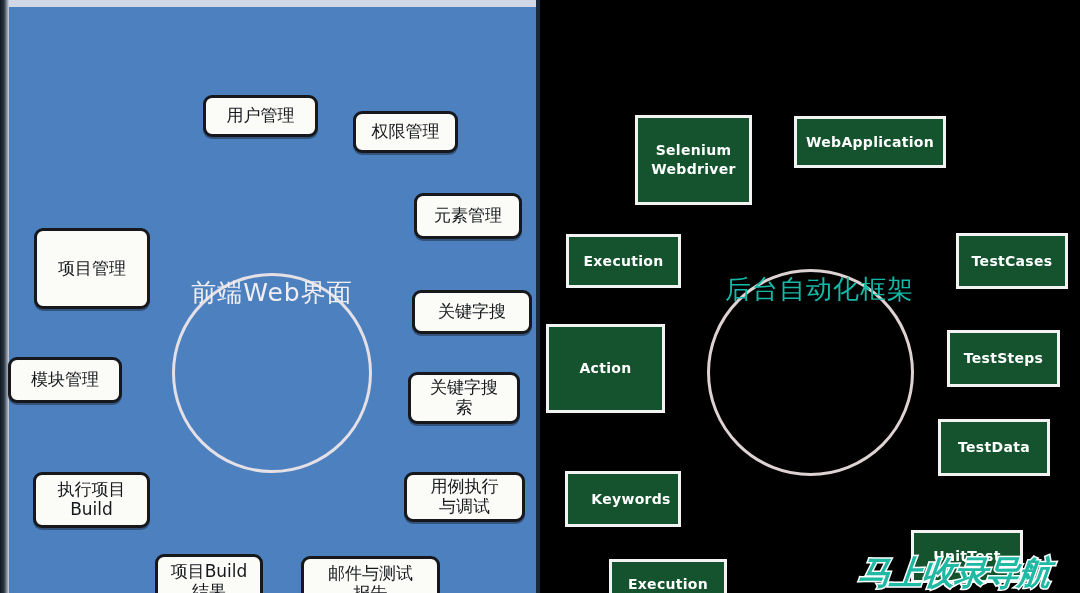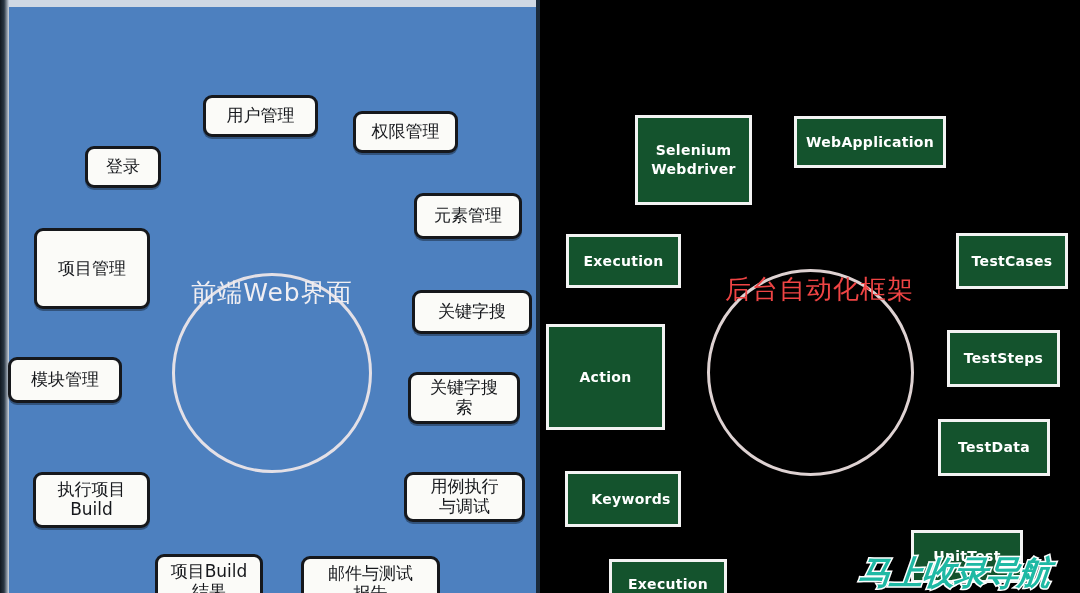--- a/index.html
+++ b/index.html
@@ -75,21 +75,21 @@
   #left-ring .ring-label {
     color: #f0eef2;
     font-size: 25px;
     font-family: "DejaVu Sans", sans-serif;
   }
   #right-ring {
     left: 707px; top: 269px; width: 207px; height: 207px;
     border: 3px solid #ded2d2;
   }
   #right-ring .ring-label {
-    color: #ef4444;
+    color: #14b8a6;
     font-size: 26px;
     font-family: "DejaVu Sans", sans-serif;
     margin-left: 18px;
   }
 
   
   .bnode {
     position: absolute;
     box-sizing: border-box;
     background: #fbfbf8;
@@ -160,21 +160,20 @@
     <div class="edge-right"></div>
 
     <div class="ring" id="left-ring">
       <span class="ring-label">前端Web界面</span>
     </div>
 
     <div class="bnode" style="left:203px;top:95px;width:115px;height:42px;">用户管理</div>
 
     <div class="bnode" style="left:353px;top:111px;width:105px;height:42px;">权限管理</div>
 
-    <div class="bnode" style="left:85px;top:146px;width:76px;height:42px;">登录</div>
 
     <div class="bnode" style="left:414px;top:193px;width:108px;height:46px;">元素管理</div>
 
     <div class="bnode" style="left:34px;top:228px;width:116px;height:81px;">项目管理</div>
 
     <div class="bnode" style="left:412px;top:290px;width:120px;height:44px;">关键字搜</div>
 
     <div class="bnode" style="left:8px;top:357px;width:114px;height:46px;">模块管理</div>
 
     <div class="bnode" style="left:408px;top:372px;width:112px;height:52px;">关键字搜
@@ -201,21 +200,21 @@
 
   <div class="knode" style="left:635px;top:115px;width:117px;height:90px;">Selenium
 Webdriver</div>
 
   <div class="knode" style="left:794px;top:116px;width:152px;height:52px;">WebApplication</div>
 
   <div class="knode" style="left:566px;top:234px;width:115px;height:54px;">Execution</div>
 
   <div class="knode" style="left:956px;top:233px;width:112px;height:56px;">TestCases</div>
 
-  <div class="knode" style="left:546px;top:324px;width:119px;height:106px;">Action</div>
+  <div class="knode" style="left:546px;top:324px;width:119px;height:89px;">Action</div>
 
   <div class="knode" style="left:947px;top:330px;width:113px;height:57px;">TestSteps</div>
 
   <div class="knode" style="left:938px;top:419px;width:112px;height:57px;">TestData</div>
 
   <div class="knode" style="left:565px;top:471px;width:116px;height:56px;padding-left:20px;">Keywords</div>
 
   <div class="knode" style="left:911px;top:530px;width:112px;height:53px;">UnitTest</div>
 
   <div class="knode" style="left:609px;top:559px;width:118px;height:50px;">Execution</div>

